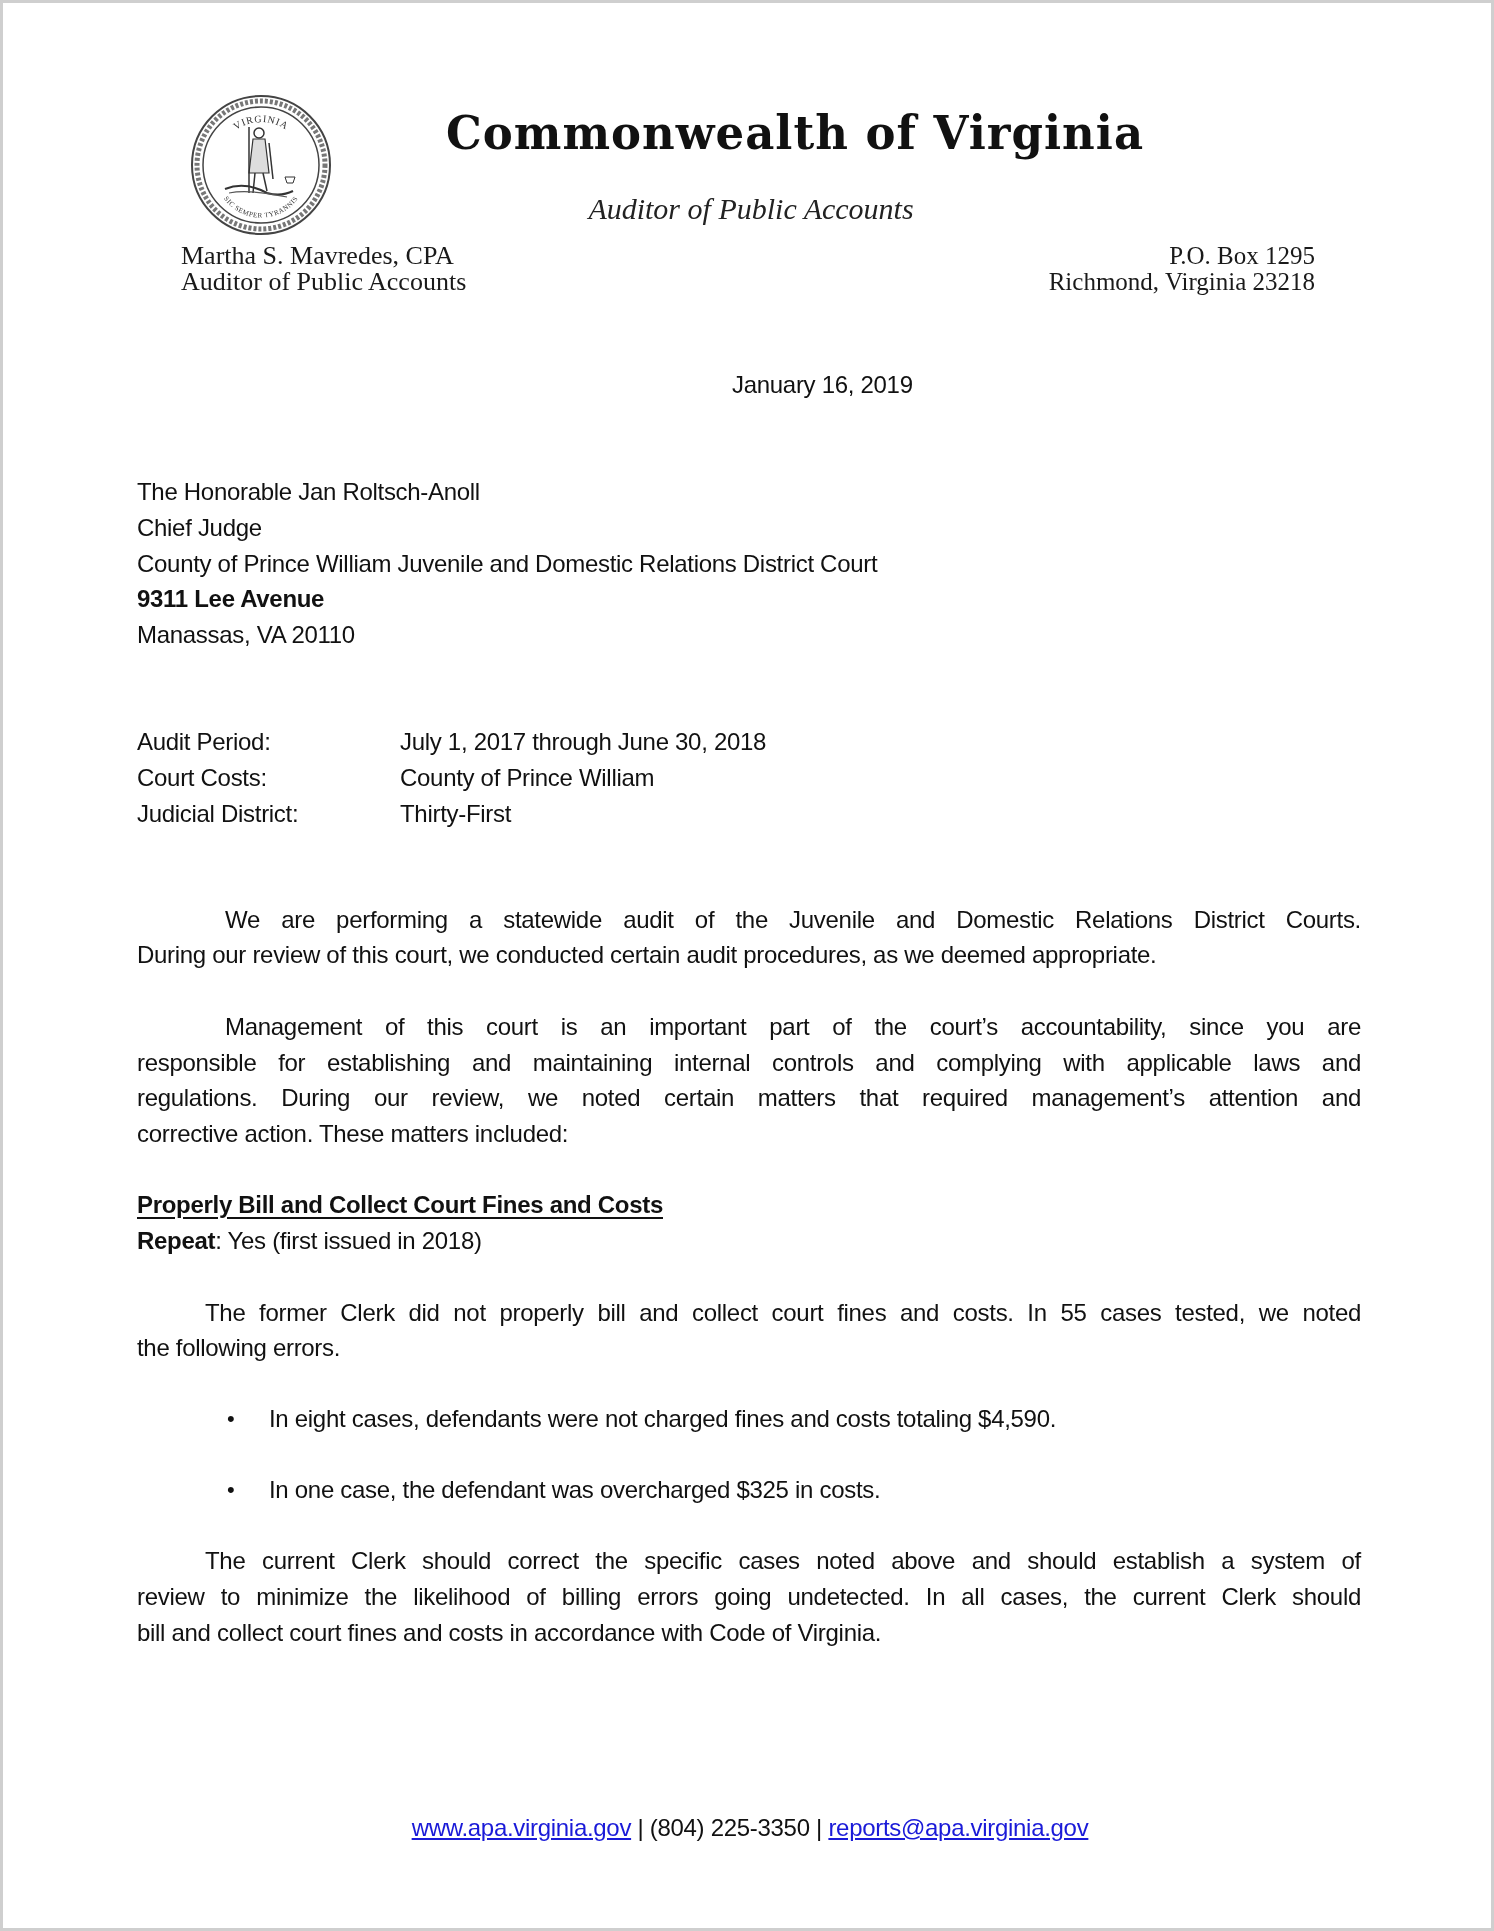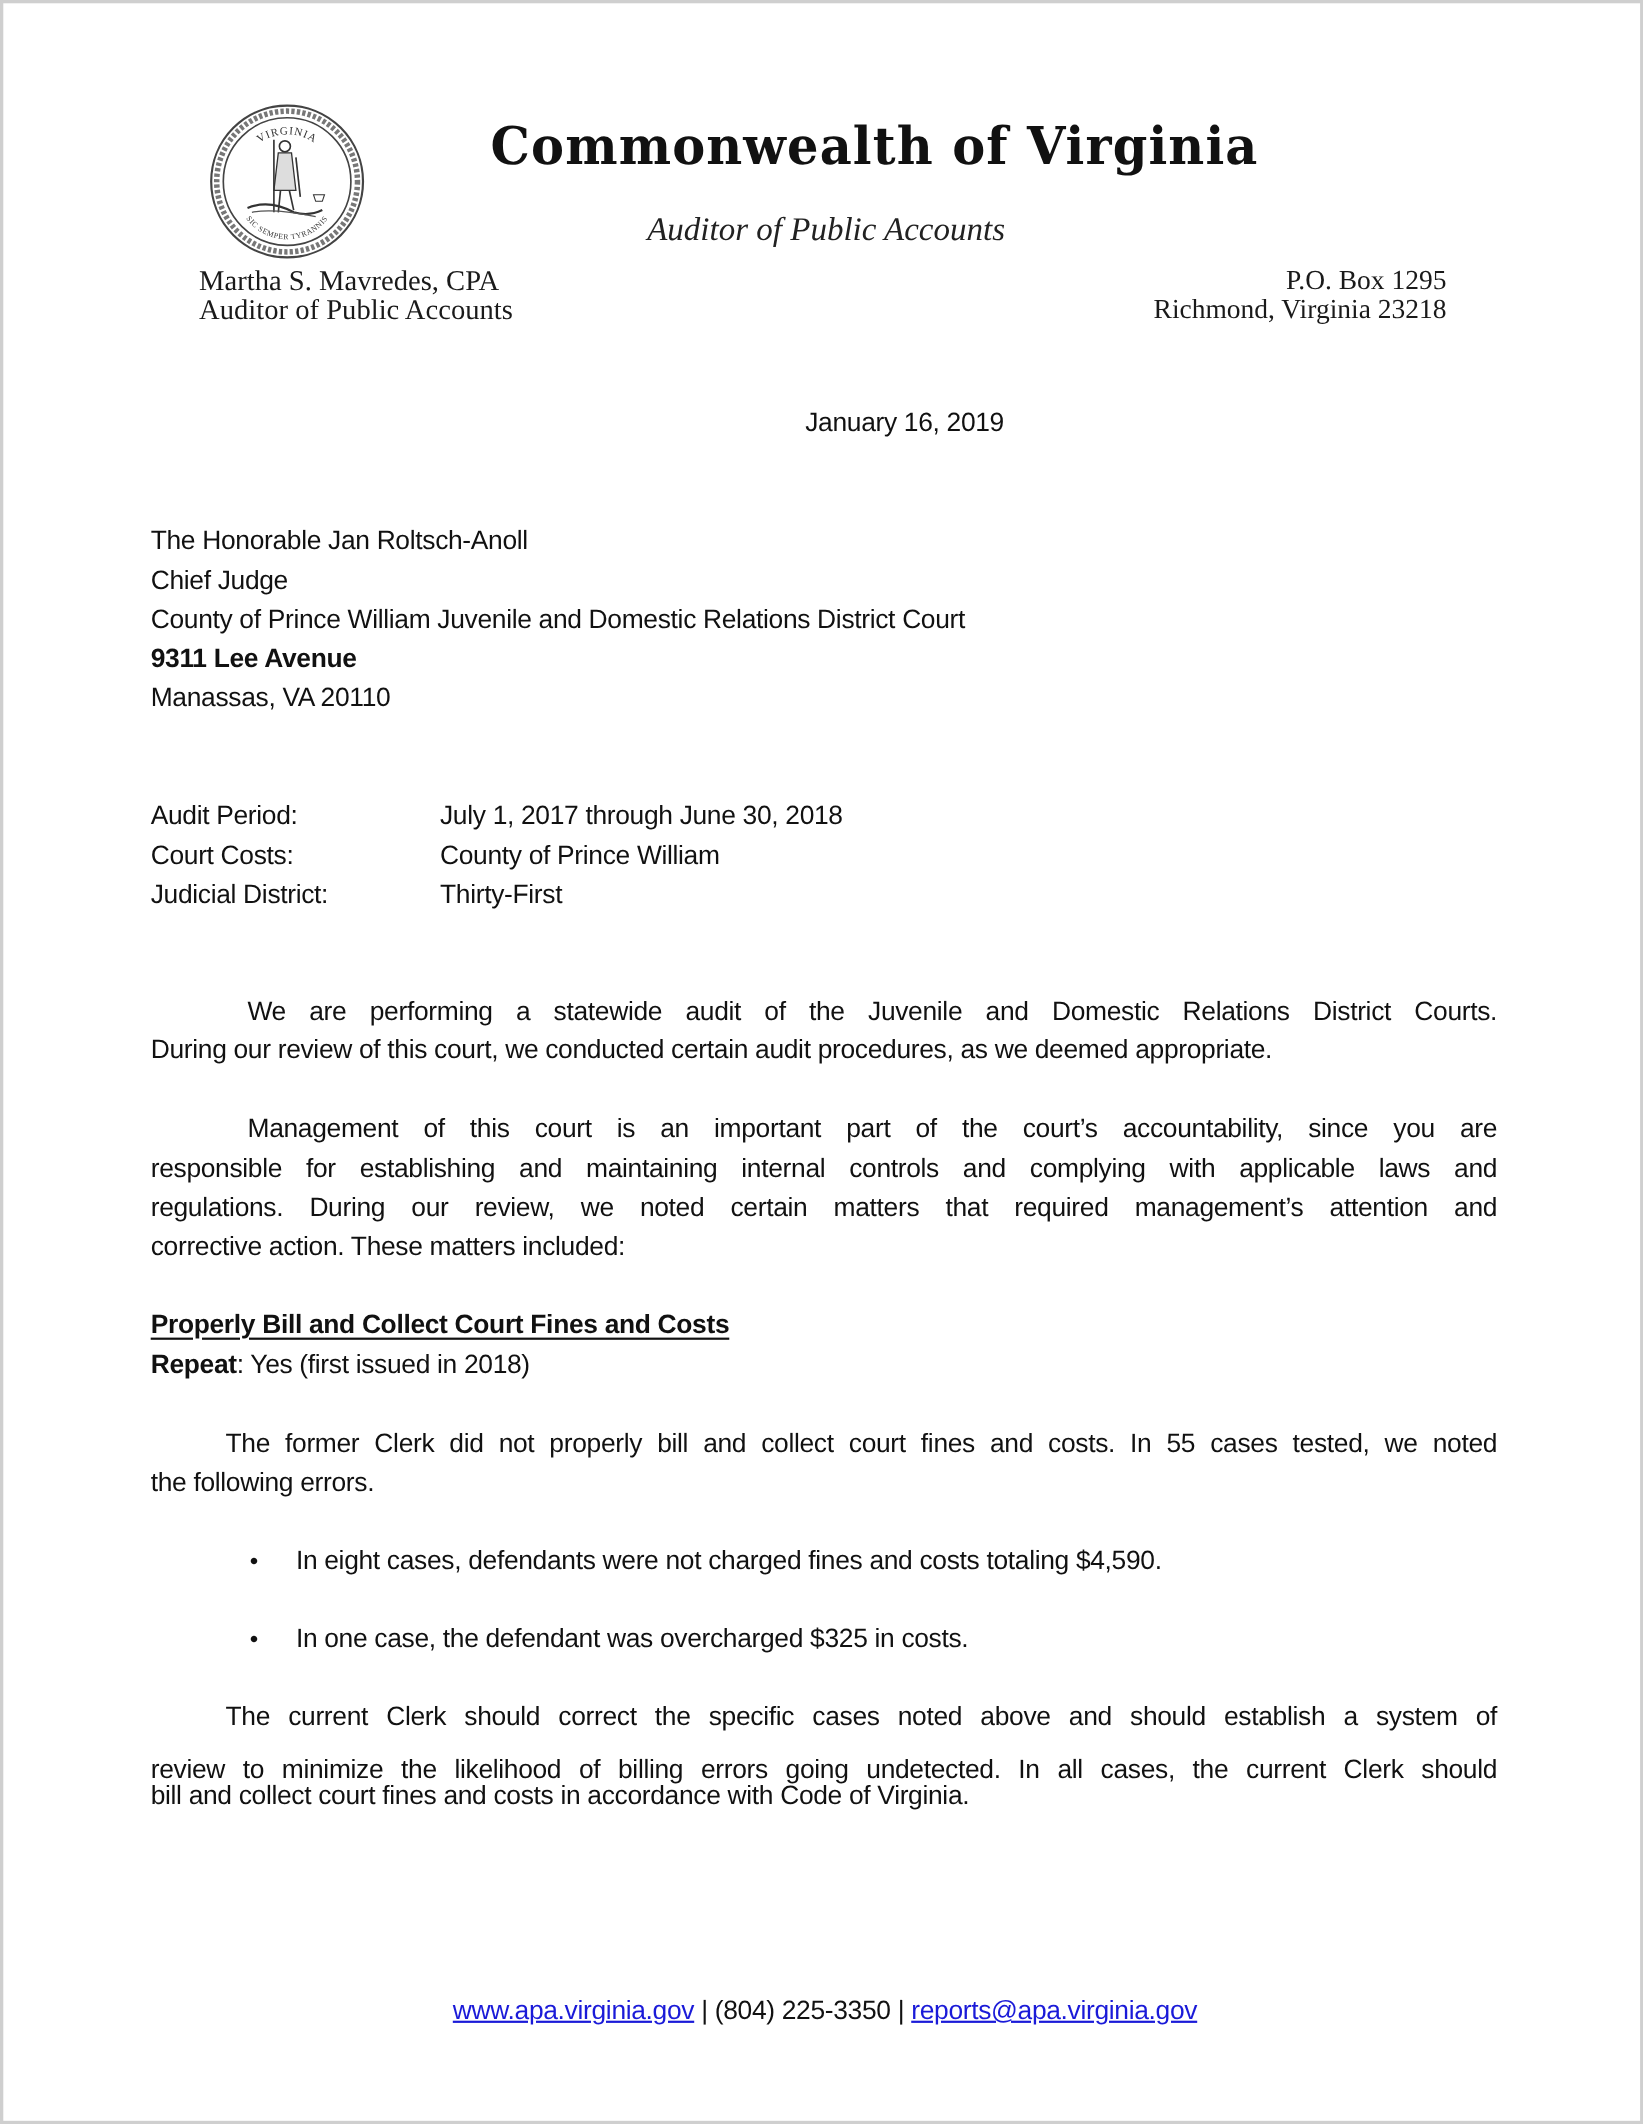--- a/index.html
+++ b/index.html
@@ -132,21 +132,21 @@
     <div class="line" style="top:1327px;">the following errors.</div>
 
     <div>
       <div class="bullet-dot" style="top:1398px;">•</div>
       <div class="bullet-text" style="top:1398px;">In eight cases, defendants were not charged fines and costs totaling $4,590.</div>
       <div class="bullet-dot" style="top:1469px;">•</div>
       <div class="bullet-text" style="top:1469px;">In one case, the defendant was overcharged $325 in costs.</div>
     </div>
 
     <div class="line just" style="top:1540px; padding-left:68px; width:1156px;">The current Clerk should correct the specific cases noted above and should establish a system of</div>
-    <div class="line just" style="top:1576px;margin-top:12px;">review to minimize the likelihood of billing errors going undetected. In all cases, the current Clerk should</div>
+    <div class="line just" style="top:1576px;">review to minimize the likelihood of billing errors going undetected. In all cases, the current Clerk should</div>
     <div class="line" style="top:1612px;">bill and collect court fines and costs in accordance with Code of Virginia.</div>
   </div>
 
   <div class="footer body-text">
     <a href="#">www.apa.virginia.gov</a>
     <span class="sep">|</span>
     <span>(804) 225-3350</span>
     <span class="sep">|</span>
     <a href="#">reports@apa.virginia.gov</a>
   </div>

